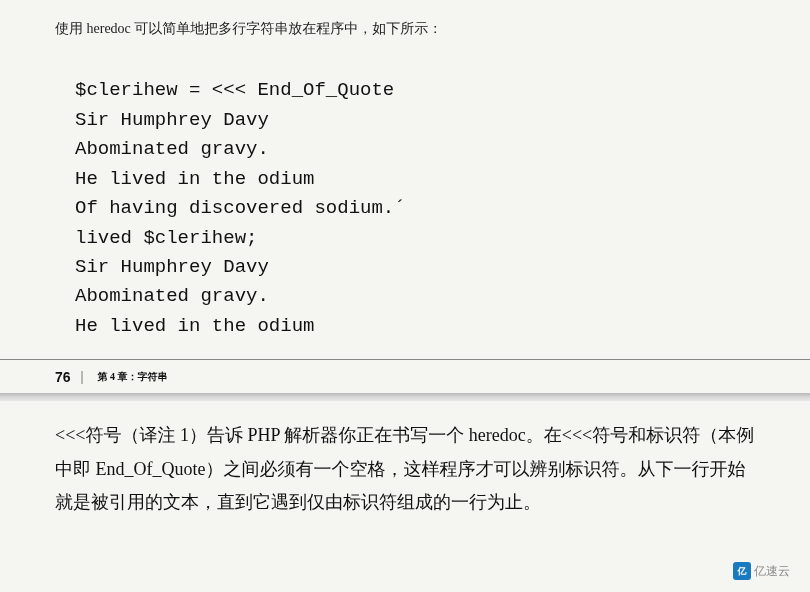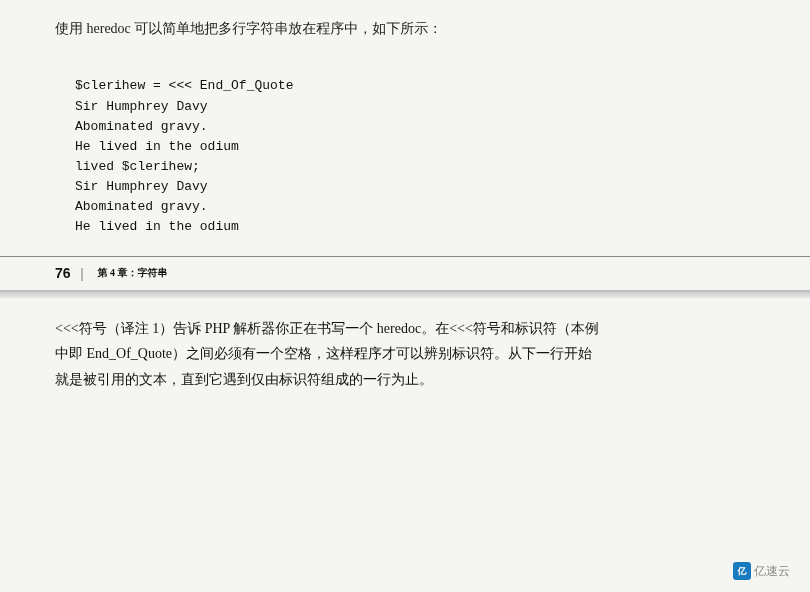--- a/index.html
+++ b/index.html
@@ -36,21 +36,21 @@
     .intro-text {
       font-size: 14px;
       color: #222;
       margin-bottom: 12px;
       font-family: "SimSun", "宋体", serif;
       line-height: 1.6;
     }
 
     .code-block {
       font-family: "Courier New", Courier, monospace;
-      font-size: 13px;
+      font-size: 19px;
       color: #111;
       line-height: 1.55;
       margin-left: 20px;
       background-color: transparent;
       margin-top: 36px;
     }
 
     .code-block div {
       white-space: pre;
     }
@@ -88,21 +88,21 @@
 
     
     .book-page-bottom {
       background-color: #f5f5f2;
       padding: 18px 55px 10px 55px;
       flex: 1;
       position: relative;
     }
 
     .body-text {
-      font-size: 14px;
+      font-size: 18px;
       color: #111;
       line-height: 1.85;
       font-family: "SimSun", "宋体", serif;
     }
 
     
     .watermark {
       position: absolute;
       bottom: 12px;
       right: 20px;
@@ -135,20 +135,21 @@
   <div class="book-page-top">
 
     <p class="intro-text">使用 heredoc 可以简单地把多行字符串放在程序中，如下所示：</p>
 
     <div class="code-block">
 
     <div>$clerihew = &lt;&lt;&lt; End_Of_Quote</div>
         <div>Sir Humphrey Davy</div>
         <div>Abominated gravy.</div>
         <div>He lived in the odium</div>
+        <div>Of having discovered sodium.´</div>
         <div>lived $clerihew;</div>
         <div>Sir Humphrey Davy</div>
         <div>Abominated gravy.</div>
         <div>He lived in the odium</div>
       </div>
 
   </div>
 
   <div class="book-footer">
     <span class="page-number">76</span>

